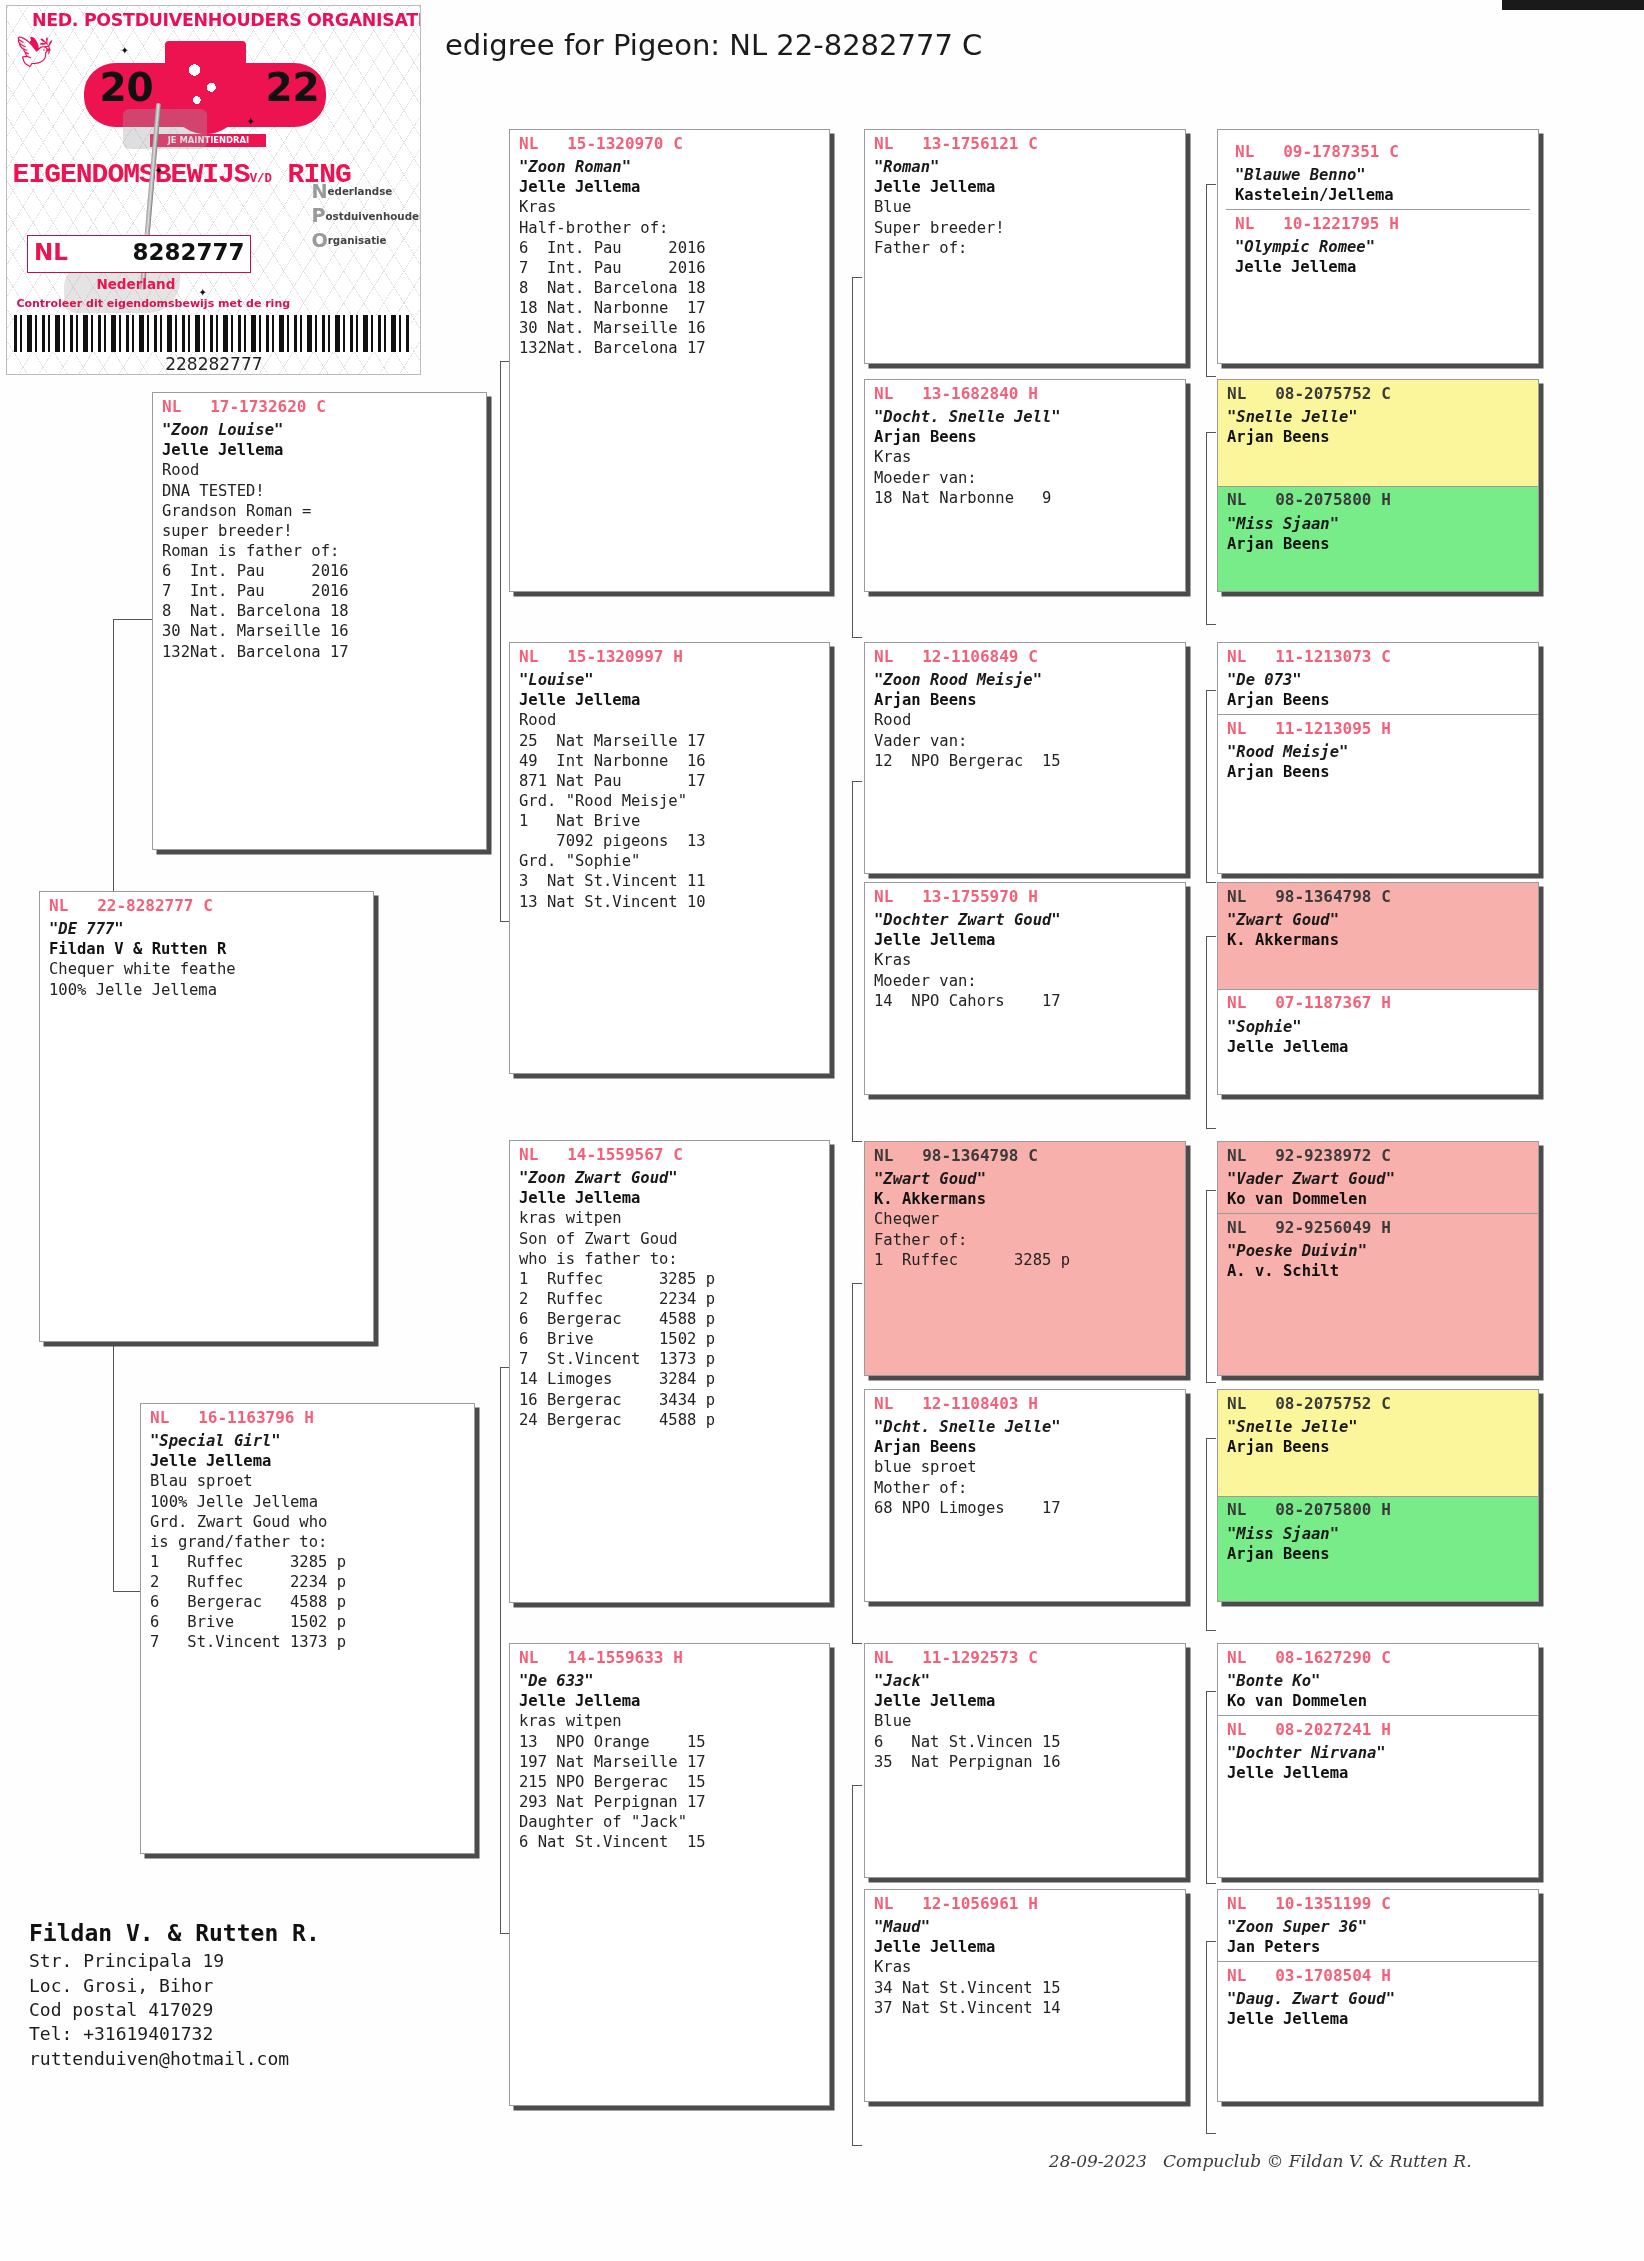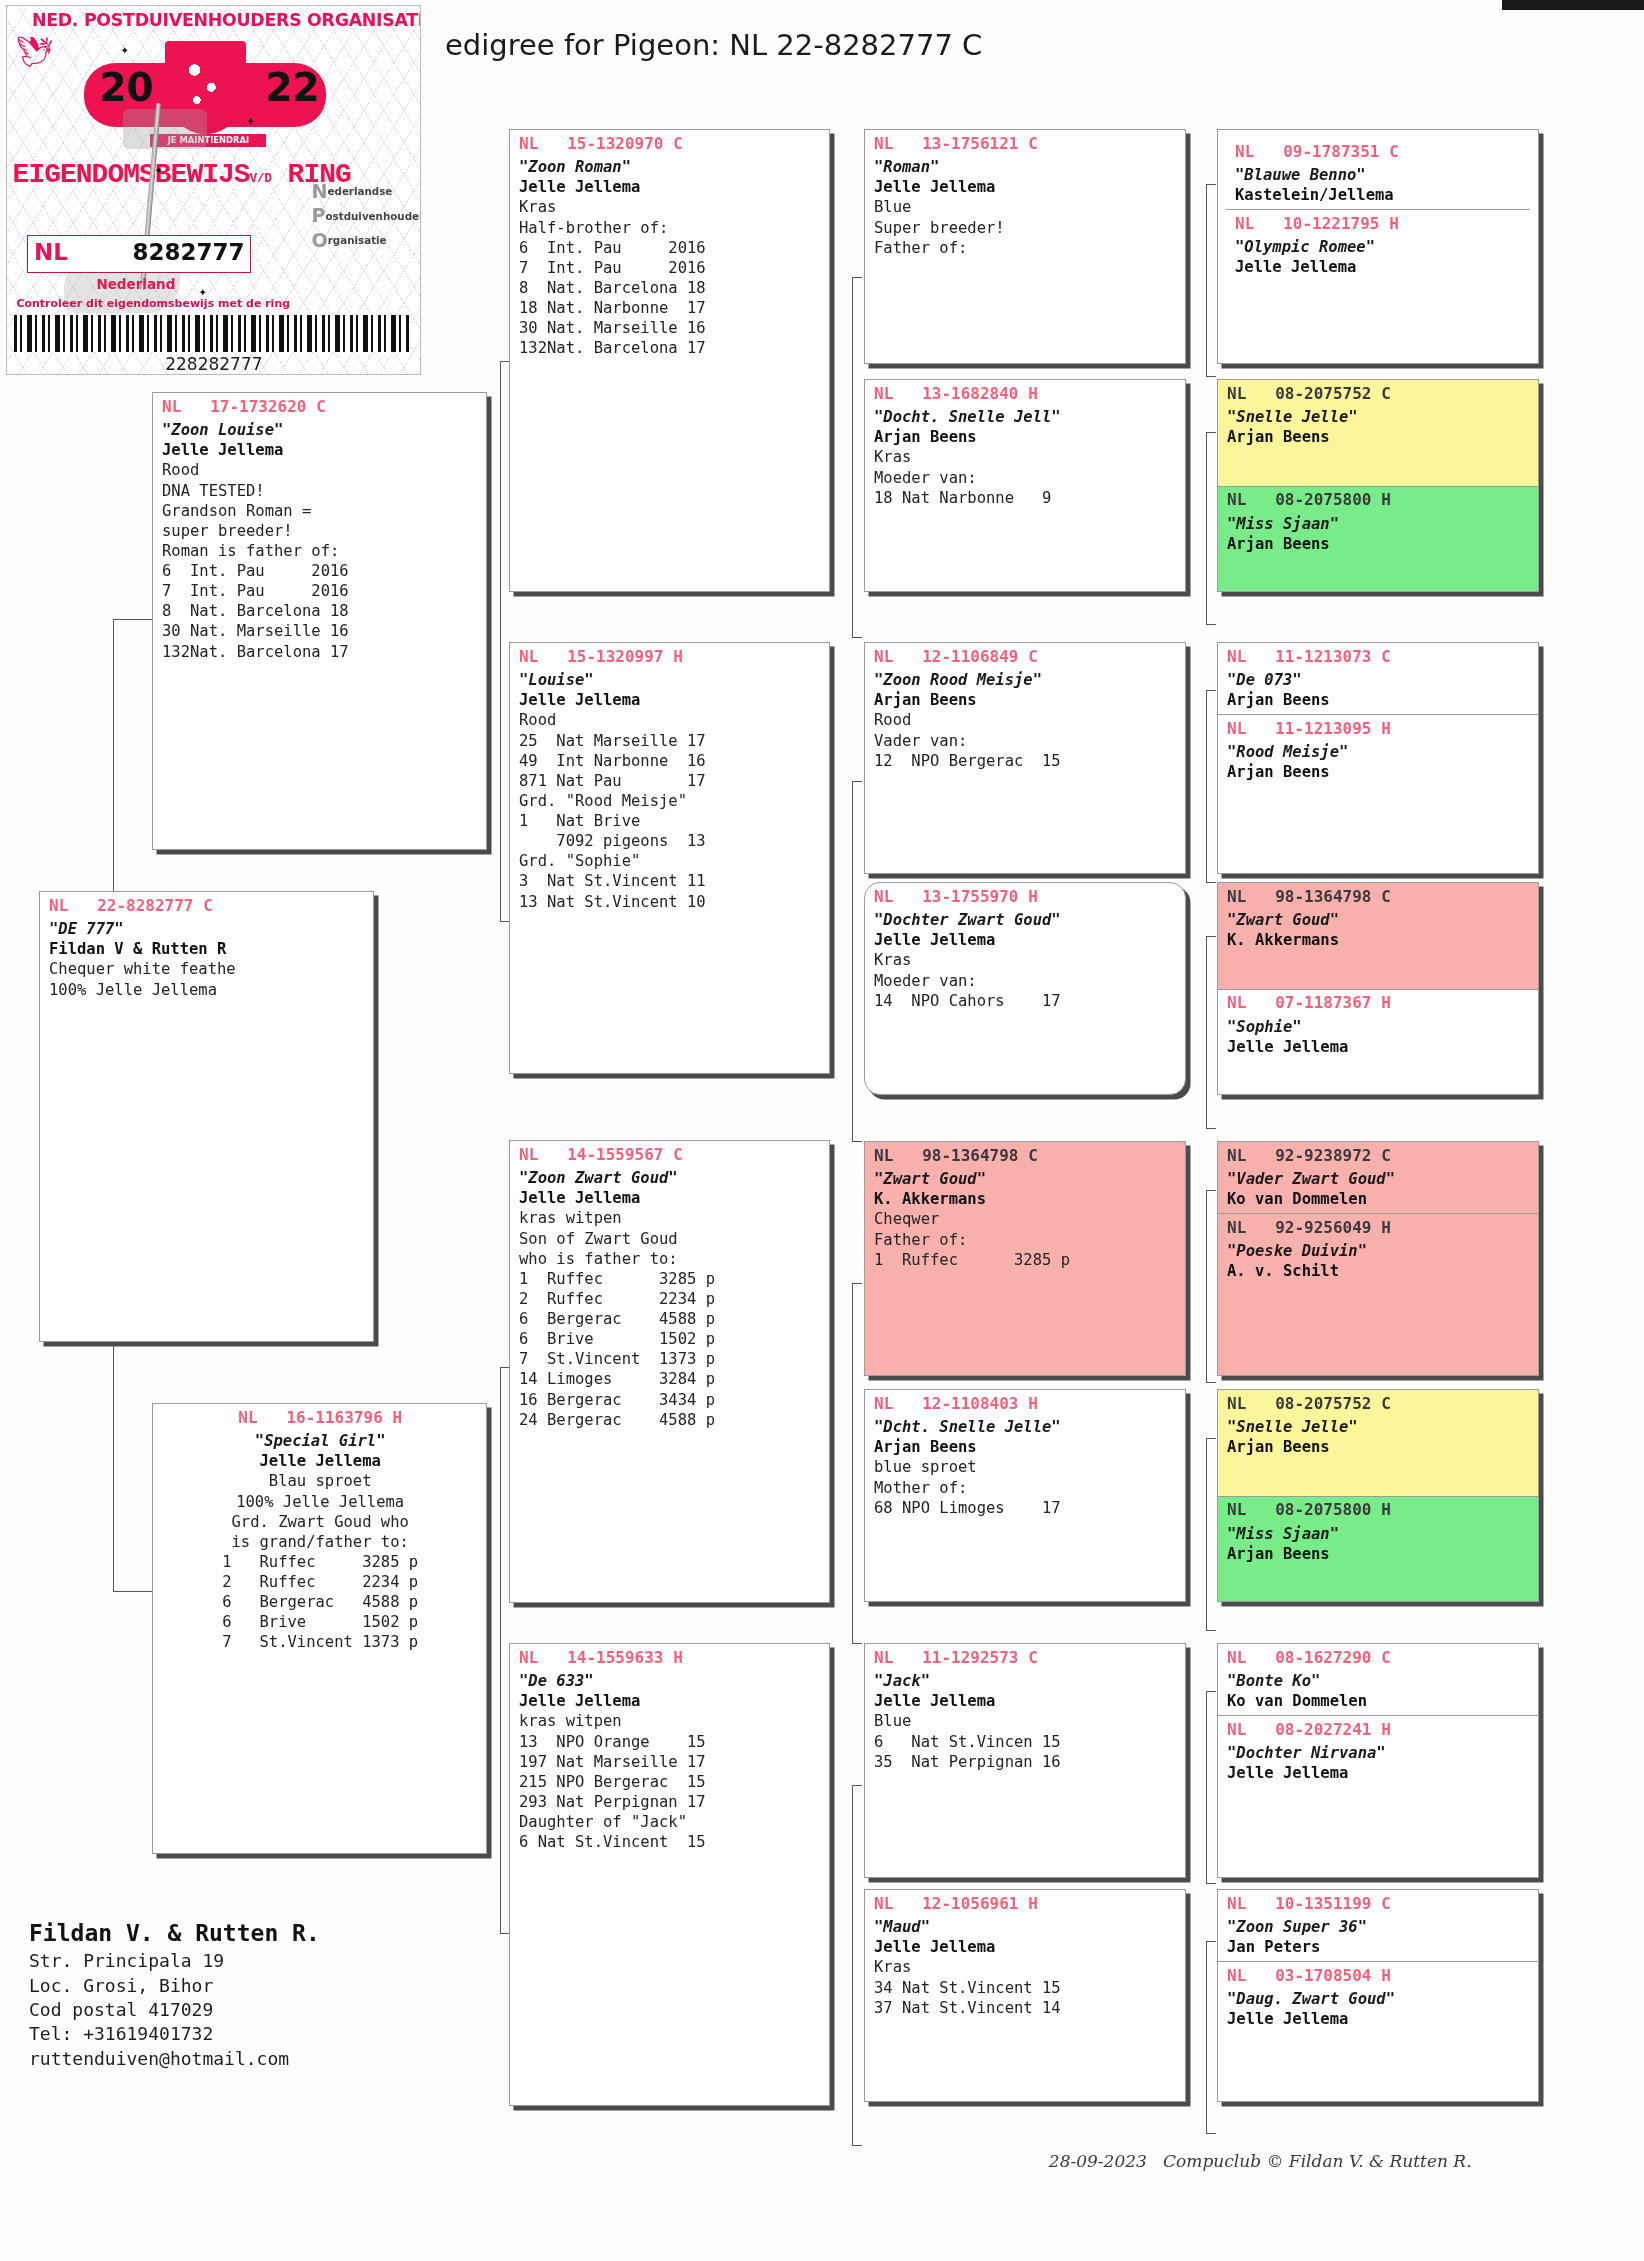--- a/index.html
+++ b/index.html
@@ -290,21 +290,21 @@
 </div>
 
 <div class="pbox abs" style="left:39px;top:891px;width:335px;height:451px;">
   <div class="ring">NL   22-8282777 C</div>
   <div class="nick">"DE 777"</div>
   <div class="owner">Fildan V &amp; Rutten R</div>
   <div class="ln">Chequer white feathe</div>
   <div class="ln">100% Jelle Jellema</div>
 </div>
 
-<div class="pbox abs" style="left:152px;top:1403px;width:335px;height:451px;text-align:center;">
+<div class="pbox abs" style="left:140px;top:1403px;width:335px;height:451px;">
   <div class="ring">NL   16-1163796 H</div>
   <div class="nick">"Special Girl"</div>
   <div class="owner">Jelle Jellema</div>
   <div class="ln">Blau sproet</div>
   <div class="ln">100% Jelle Jellema</div>
   <div class="ln">Grd. Zwart Goud who</div>
   <div class="ln">is grand/father to:</div>
   <div class="ln">1   Ruffec     3285 p</div>
   <div class="ln">2   Ruffec     2234 p</div>
   <div class="ln">6   Bergerac   4588 p</div>
@@ -392,21 +392,21 @@
 
 <div class="pbox abs" style="left:864px;top:642px;width:322px;height:232px;">
   <div class="ring">NL   12-1106849 C</div>
   <div class="nick">"Zoon Rood Meisje"</div>
   <div class="owner">Arjan Beens</div>
   <div class="ln">Rood</div>
   <div class="ln">Vader van:</div>
   <div class="ln">12  NPO Bergerac  15</div>
 </div>
 
-<div class="pbox abs" style="left:864px;top:882px;width:322px;height:213px;border-radius:16px;">
+<div class="pbox abs" style="left:864px;top:882px;width:322px;height:213px;">
   <div class="ring">NL   13-1755970 H</div>
   <div class="nick">"Dochter Zwart Goud"</div>
   <div class="owner">Jelle Jellema</div>
   <div class="ln">Kras</div>
   <div class="ln">Moeder van:</div>
   <div class="ln">14  NPO Cahors    17</div>
 </div>
 
 <div class="pbox pink abs" style="left:864px;top:1141px;width:322px;height:235px;">
   <div class="ring">NL   98-1364798 C</div>

